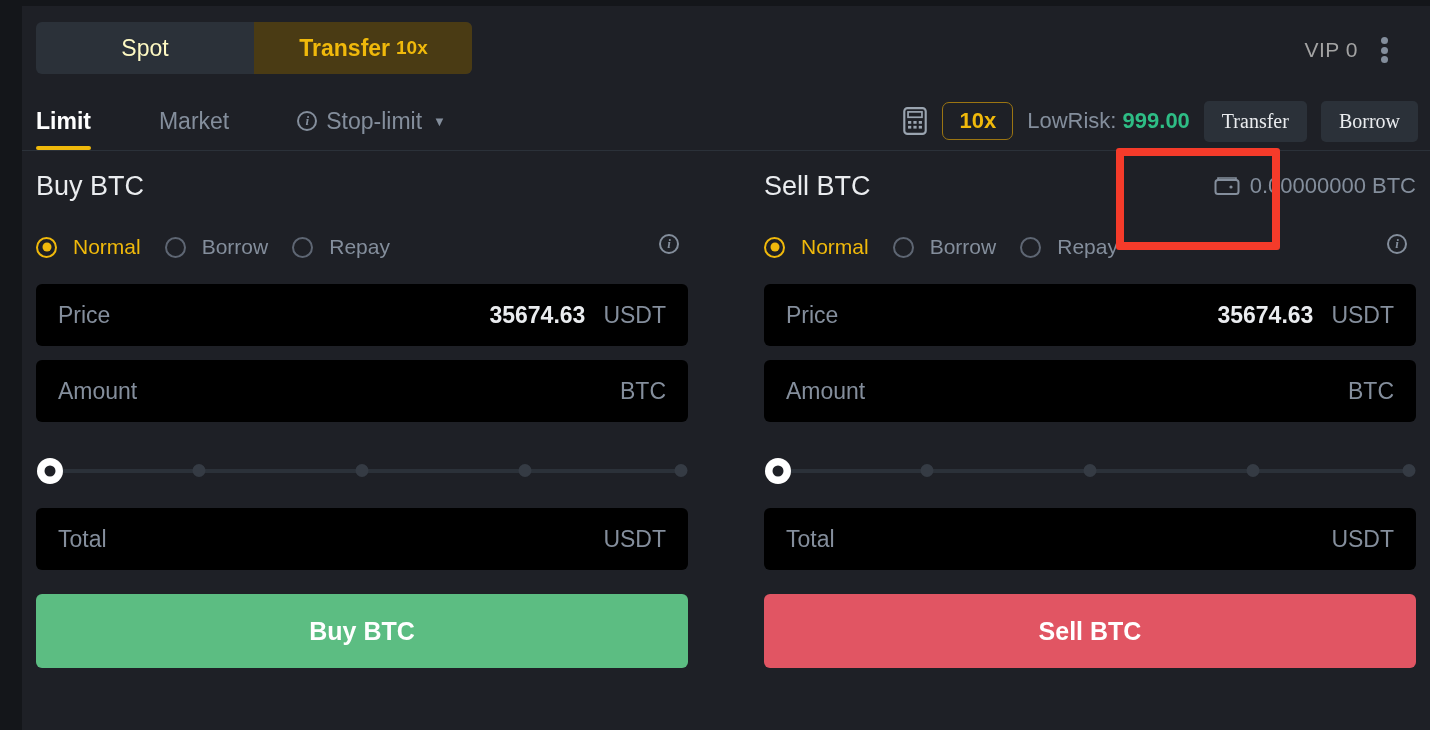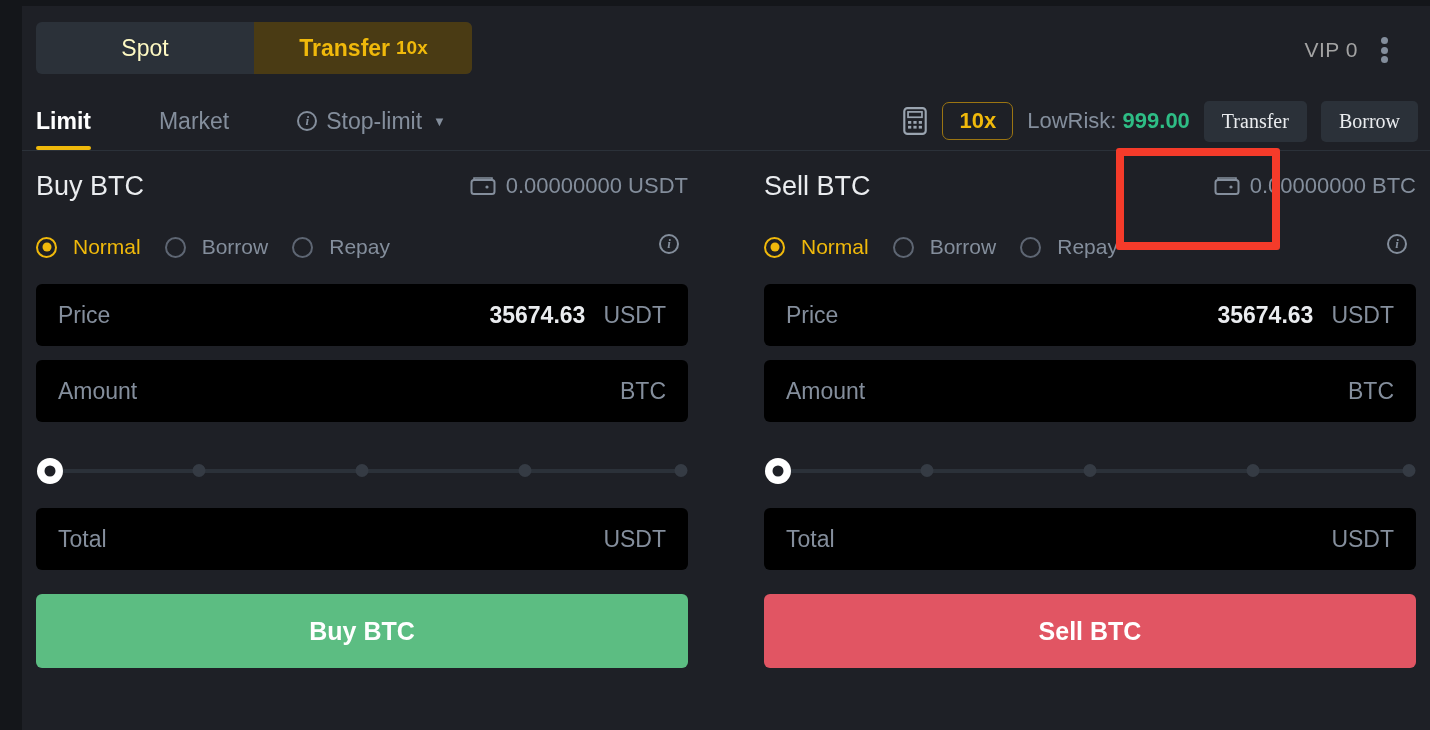--- a/index.html
+++ b/index.html
@@ -218,28 +218,20 @@
         <button class="act-btn">Transfer</button>
         <button class="act-btn">Borrow</button>
       </div>
       <div class="hl-box"></div>
     </div>
     <div class="divider"></div>
 
     <div class="panel buy">
       <div class="panel-head">
         <div class="panel-title">Buy BTC</div>
-        <div class="balance">
-          <svg class="wallet-icon" viewBox="0 0 26 20">
-            <rect x="1.5" y="4" width="23" height="14" rx="2.5" fill="none" stroke="#848e9c" stroke-width="2"></rect>
-            <path d="M4 4 V2 H22 V4" fill="none" stroke="#848e9c" stroke-width="1.6"></path>
-            <circle cx="17" cy="11" r="1.6" fill="#848e9c"></circle>
-          </svg>
-          <span>0.00000000 USDT</span>
-        </div>
       </div>
 
       <div class="radios">
         <div class="radio on">
           <span class="dot"></span>
           <span>Normal</span>
         </div>
         <div class="radio">
           <span class="dot"></span>
           <span>Borrow</span>

